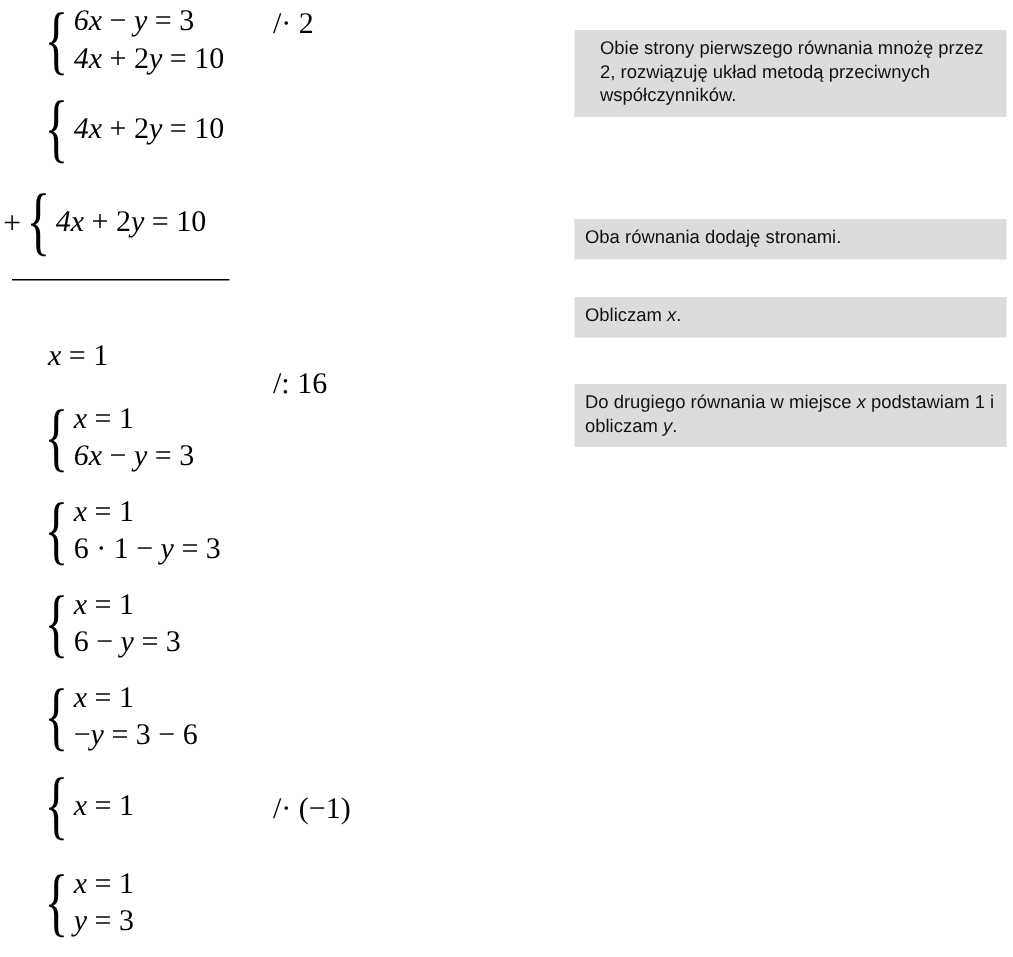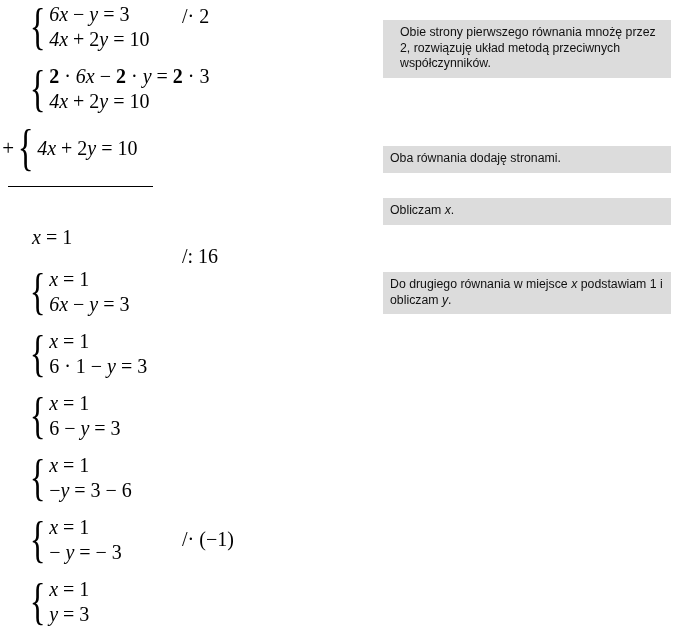--- a/index.html
+++ b/index.html
@@ -126,21 +126,20 @@
         <span class="eq"><i>6x</i> − <i>y</i> = 3</span>
         <span class="eq"><i>4x</i> + 2<i>y</i> = 10</span>
       </span>
     </div>
     <div class="op-note" style="left:182px; top:5px;">/· 2</div>
 
     <div class="sysblock" style="left:14px; top:64px;">
       <span class="plus-sign hidden"></span>
       <span class="brace">{</span>
       <span class="eqs">
-        <span class="eq"><b>2</b> · <i>6x</i> − <b>2</b> · <i>y</i> = <b>2</b> · 3</span>
         <span class="eq"><i>4x</i> + 2<i>y</i> = 10</span>
       </span>
     </div>
 
     <div class="sysblock" style="left:2px; top:126px;">
       <span class="plus-sign">+</span>
       <span class="brace">{</span>
       <span class="eqs">
         <span class="eq"><i>4x</i> + 2<i>y</i> = 10</span>
       </span>
@@ -185,36 +184,35 @@
         <span class="eq"><i>x</i> = 1</span>
         <span class="eq">−<i>y</i> = 3 − 6</span>
       </span>
     </div>
 
     <div class="sysblock" style="left:14px; top:515px;">
       <span class="plus-sign hidden"></span>
       <span class="brace">{</span>
       <span class="eqs">
         <span class="eq"><i>x</i> = 1</span>
-        <span class="eq">− <i>y</i> = − 3</span>
       </span>
     </div>
     <div class="op-note" style="left:182px; top:528px;">/· (−1)</div>
 
     <div class="sysblock" style="left:14px; top:577px;">
       <span class="plus-sign hidden"></span>
       <span class="brace">{</span>
       <span class="eqs">
         <span class="eq"><i>x</i> = 1</span>
         <span class="eq"><i>y</i> = 3</span>
       </span>
     </div>
 
   </div>
 
   <div class="comments">
     <div class="comment" style="top:20px;padding-left:17px;">Obie strony pierwszego równania mnożę przez 2, rozwiązuję układ metodą przeciwnych współczynników.</div>
     <div class="comment" style="top:198px;">Obliczam <i>x</i>.</div>
     <div class="comment" style="top:146px;">Oba równania dodaję stronami.</div>
-    <div class="comment" style="top:272px;">Do drugiego równania w miejsce <i>x&nbsp;</i>podstawiam 1 i obliczam <i>y</i>.</div>
+    <div class="comment" style="top:256px;">Do drugiego równania w miejsce <i>x&nbsp;</i>podstawiam 1 i obliczam <i>y</i>.</div>
   </div>
 
 </div>
 
 </body></html>

